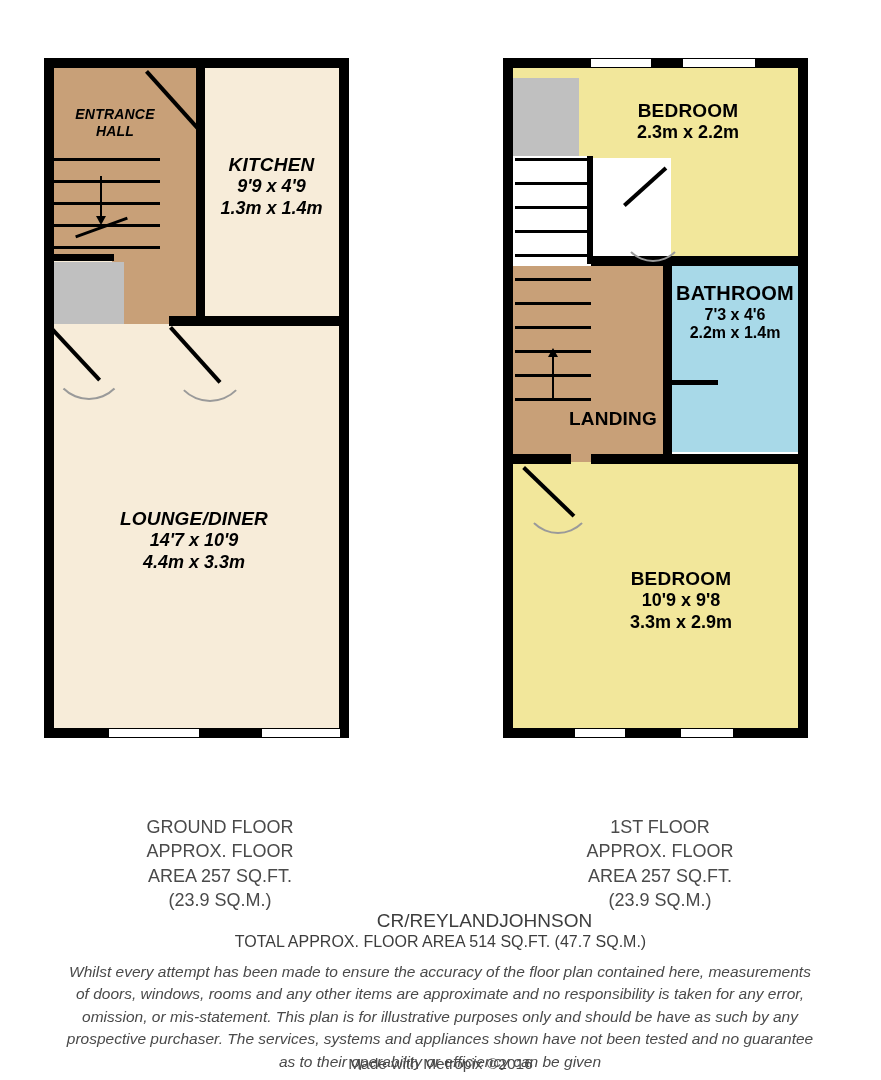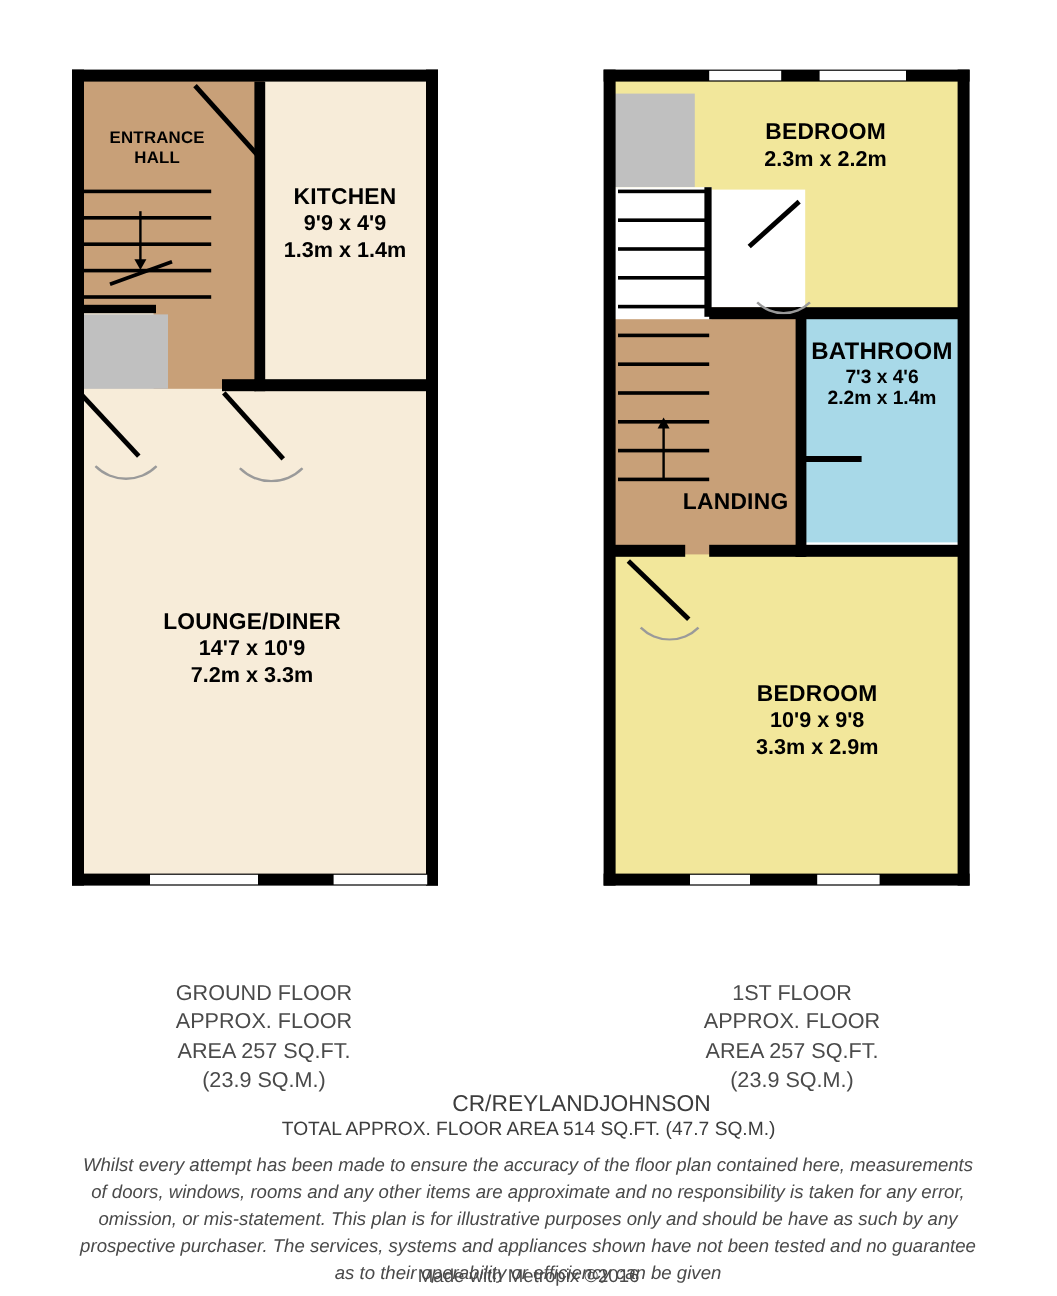--- a/index.html
+++ b/index.html
@@ -119,21 +119,21 @@
     position: absolute;
     width: 100%;
     text-align: center;
     font-size: 15.5px;
     color: #4a4a4a;
   }
 </style>
 </head>
 <body>
 
-<div class="plan" style="left:60px; top:58px; width:305px; height:848px;">
+<div class="plan" style="left:44px; top:58px; width:305px; height:848px;font-style:italic;">
 
   <div class="room fill-cream" style="left:8px; top:250px; width:289px; height:422px;"></div>
   <div class="room fill-cream" style="left:160px; top:8px; width:137px; height:258px;"></div>
   <div class="room fill-tan" style="left:8px; top:8px; width:152px; height:258px;"></div>
   <div class="room fill-cream" style="left:8px; top:200px; width:60px; height:66px;"></div>
 
   <div class="room fill-grey" style="left:8px; top:204px; width:72px; height:62px;"></div>
 
   <div class="wall" style="left:0; top:0; width:305px; height:10px;"></div>
   <div class="wall" style="left:0; top:0; width:10px; height:680px;"></div>
@@ -175,21 +175,21 @@
 
   <div class="label" style="left:120px; top:96px; width:215px;">
     <div class="name">KITCHEN</div>
     <div class="dim">9'9 x 4'9</div>
     <div class="dim">1.3m x 1.4m</div>
   </div>
 
   <div class="label" style="left:-10px; top:450px; width:320px;">
     <div class="name">LOUNGE/DINER</div>
     <div class="dim">14'7 x 10'9</div>
-    <div class="dim">7.2m x 3.3m</div>
+    <div class="dim">4.4m x 3.3m</div>
   </div>
 </div>
 
 <div class="plan" style="left:503px; top:58px; width:305px; height:680px;">
 
   <div class="room fill-yellow" style="left:8px; top:8px; width:289px; height:198px;"></div>
   <div class="room fill-white" style="left:8px; top:100px; width:160px; height:300px;"></div>
   <div class="room fill-tan" style="left:8px; top:198px; width:160px; height:208px;"></div>
   <div class="room fill-blue" style="left:168px; top:204px; width:129px; height:190px;"></div>
   <div class="room fill-yellow" style="left:8px; top:404px; width:289px; height:268px;"></div>

